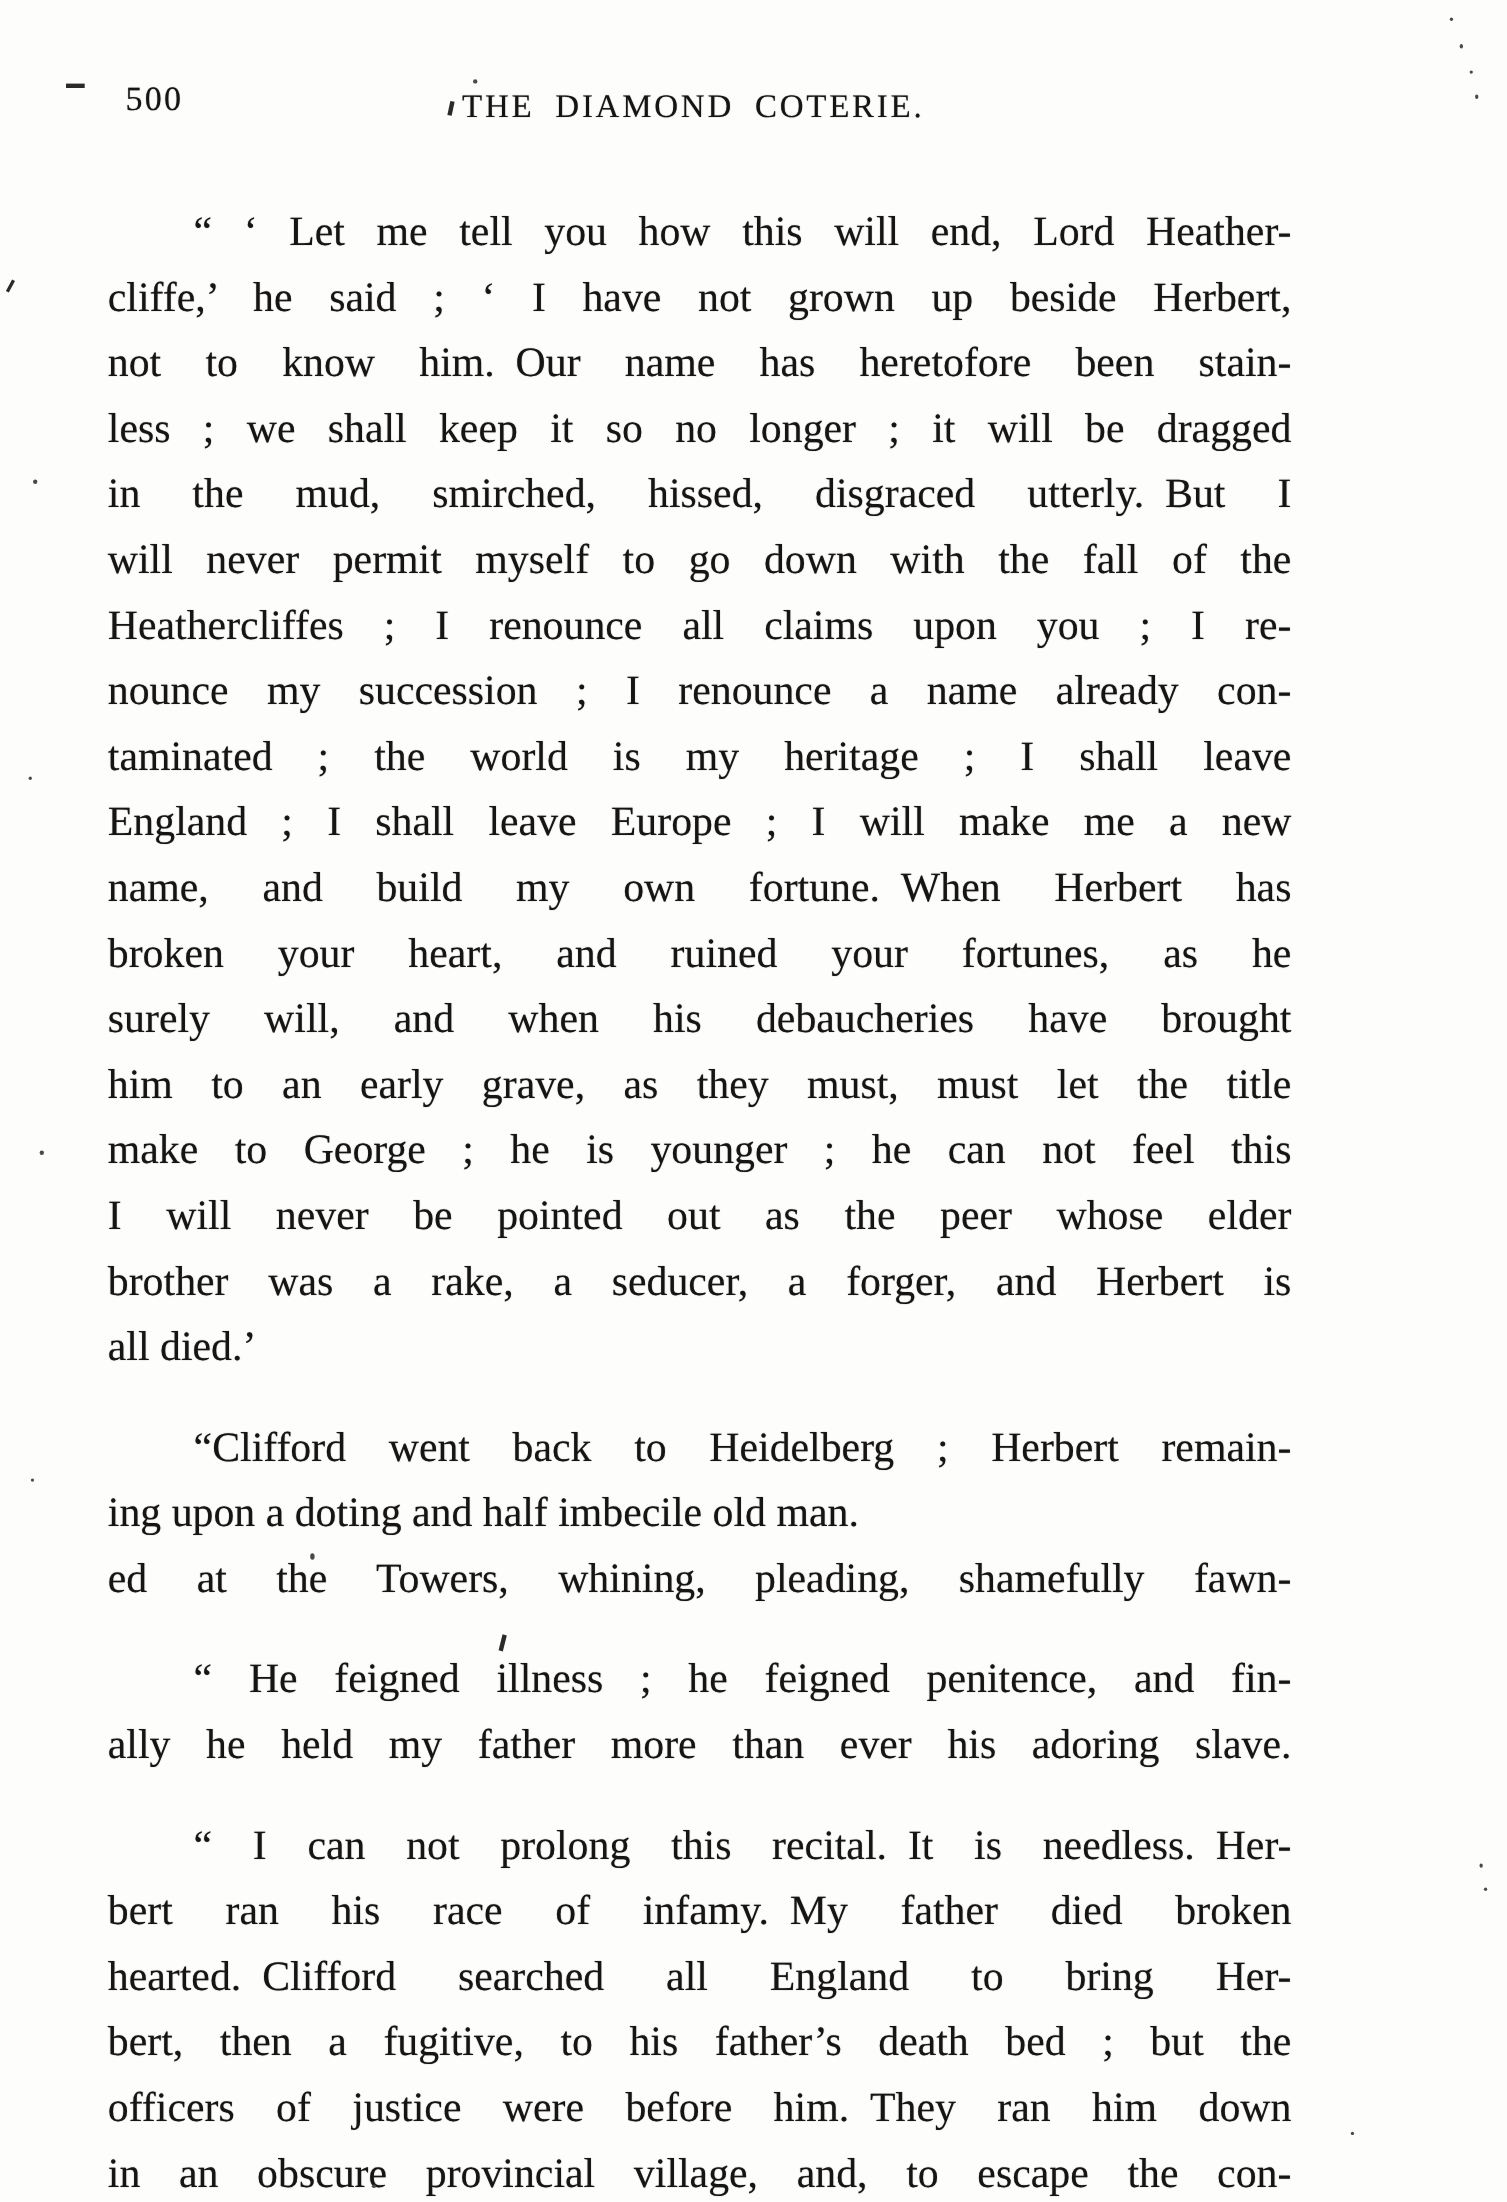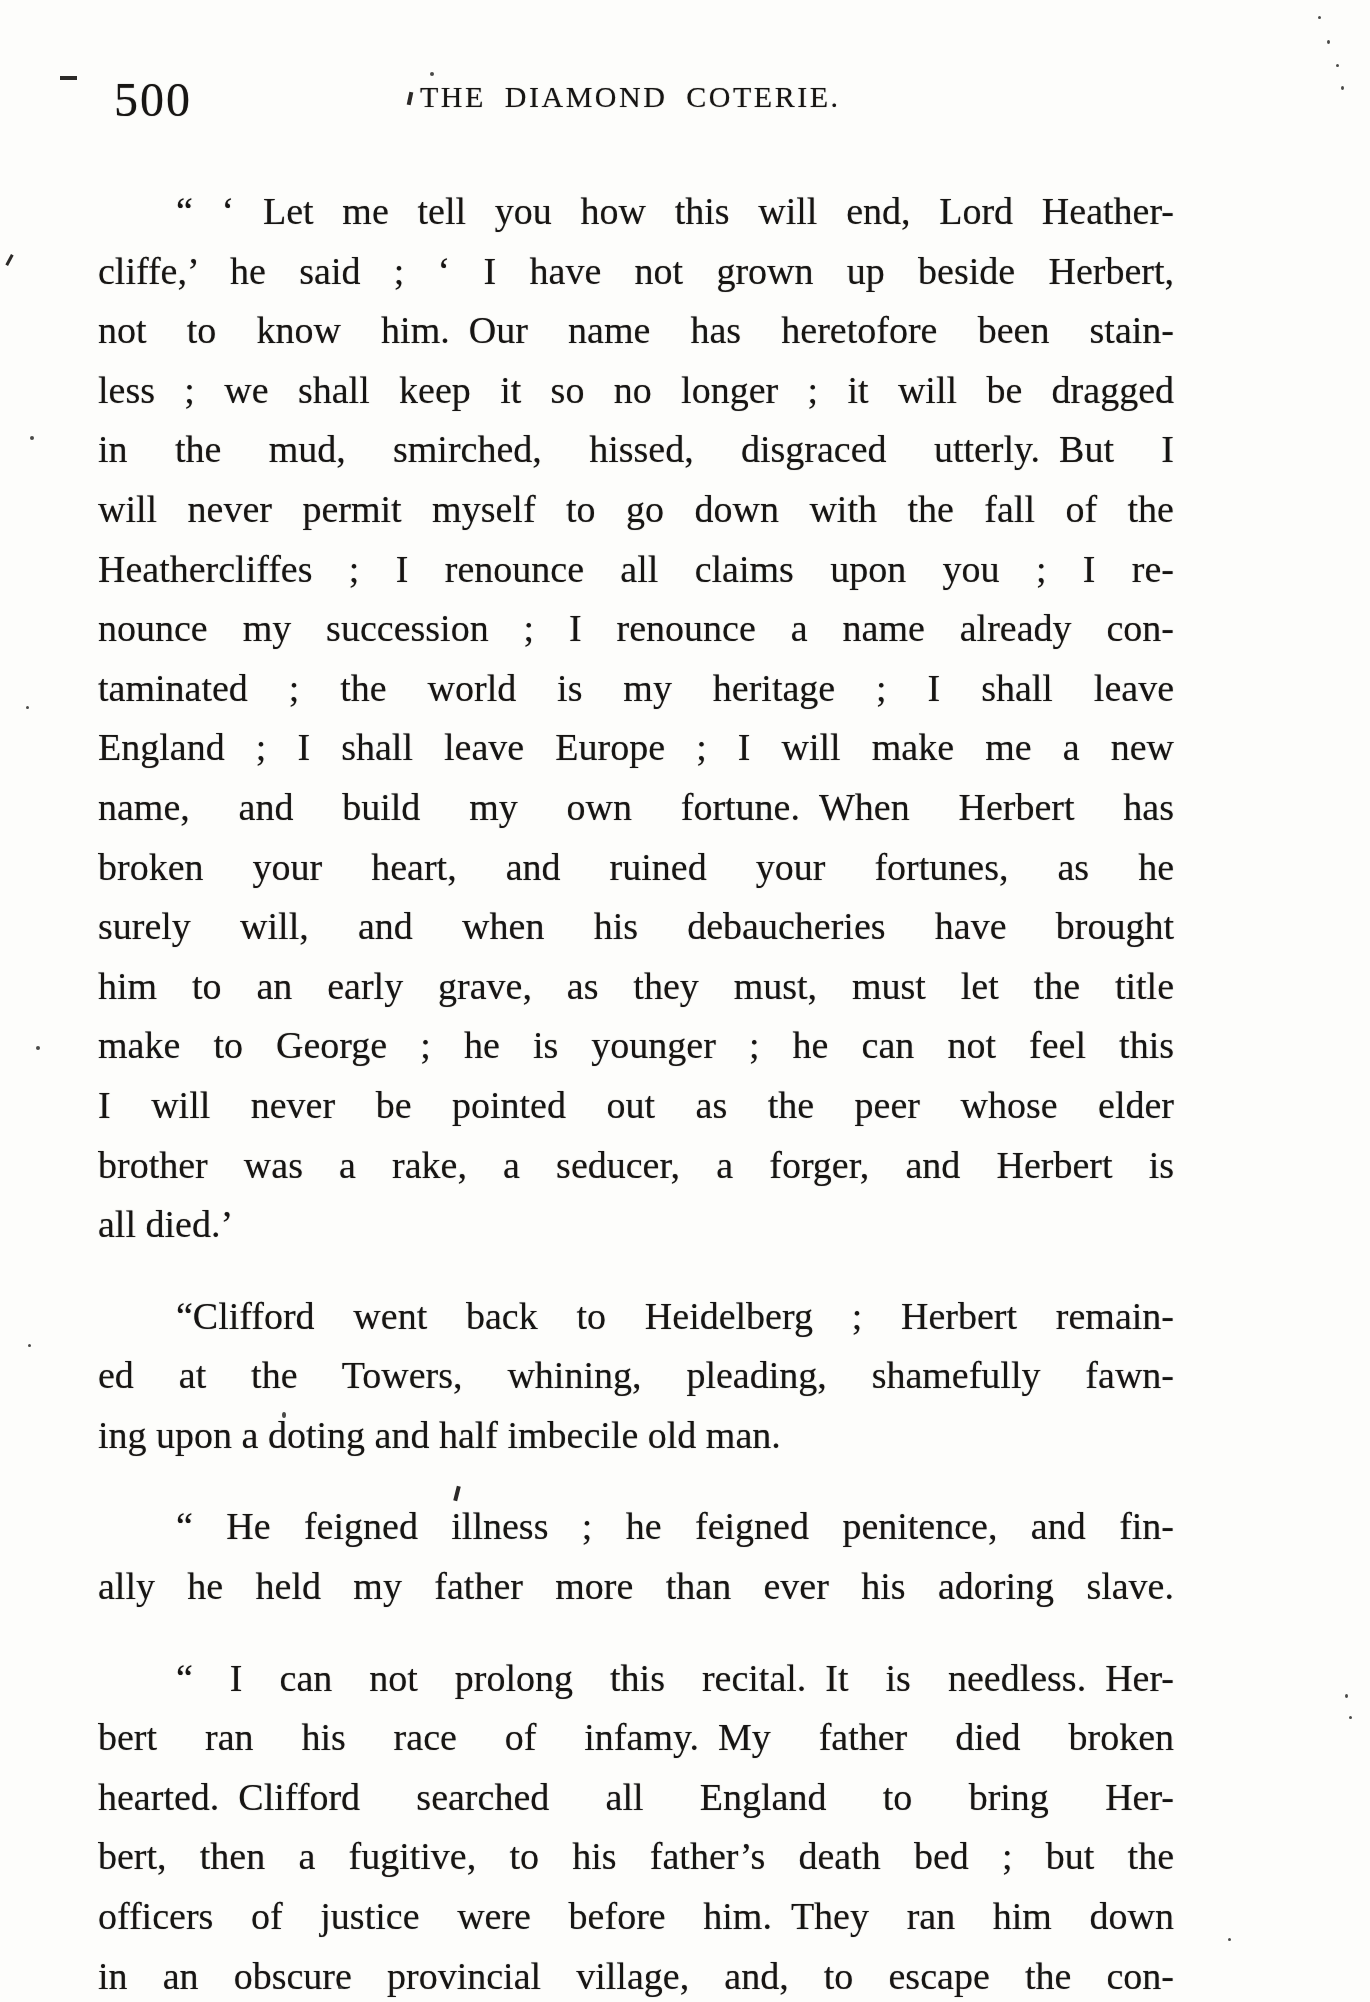--- a/index.html
+++ b/index.html
@@ -19,21 +19,21 @@
   
   .running-head {
     position: absolute;
     top: 0; left: 0; right: 0;
     height: 120px;
   }
   .page-number {
     position: absolute;
     left: 114px;
     top: 72px;
-    font-size: 48px;
+    font-size: 31px;
     letter-spacing: 2px;
     text-shadow: 0 0 1px rgba(0,0,0,0.55);
   }
   .running-title {
     position: absolute;
     left: 420px;
     top: 80px;
     font-size: 30px;
     font-weight: normal;
     letter-spacing: 2.5px;
@@ -100,22 +100,22 @@
       <div class="text-line">England ; I shall leave Europe ; I will make me a new</div>
       <div class="text-line">name, and build my own fortune. When Herbert has</div>
       <div class="text-line">broken your heart, and ruined your fortunes, as he</div>
       <div class="text-line">surely will, and when his debaucheries have brought</div>
       <div class="text-line">him to an early grave, as they must, must let the title</div>
       <div class="text-line">make to George ; he is younger ; he can not feel this</div>
       <div class="text-line">I will never be pointed out as the peer whose elder</div>
       <div class="text-line">brother was a rake, a seducer, a forger, and Herbert is</div>
       <div class="text-line natural">all died.’</div>
       <div class="text-line first">“Clifford went back to Heidelberg ; Herbert remain-</div>
+      <div class="text-line natural">ing upon a doting and half imbecile old man.</div>
       <div class="text-line">ed at the Towers, whining, pleading, shamefully fawn-</div>
-      <div class="text-line natural">ing upon a doting and half imbecile old man.</div>
       <div class="text-line first">“ He feigned illness ; he feigned penitence, and fin-</div>
       <div class="text-line">ally he held my father more than ever his adoring slave.</div>
       <div class="text-line first">“ I can not prolong this recital. It is needless. Her-</div>
       <div class="text-line">bert ran his race of infamy. My father died broken</div>
       <div class="text-line">hearted. Clifford searched all England to bring Her-</div>
       <div class="text-line">bert, then a fugitive, to his father’s death bed ; but the</div>
       <div class="text-line">officers of justice were before him. They ran him down</div>
       <div class="text-line">in an obscure provincial village, and, to escape the con-</div>
     </div>
 

